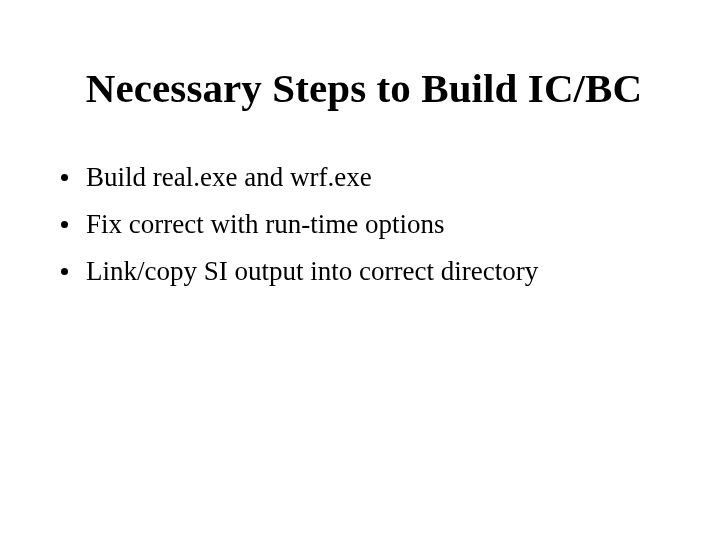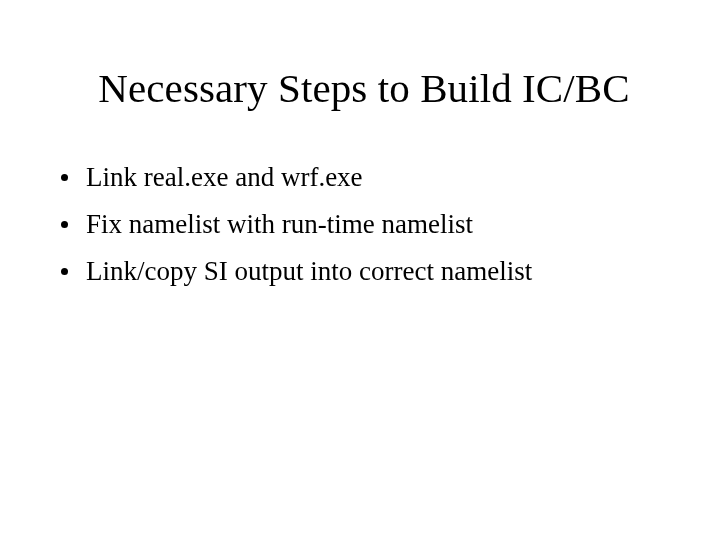--- a/index.html
+++ b/index.html
@@ -20,21 +20,21 @@
     overflow: hidden;
   }
   #slide-title {
     position: absolute;
     left: 64px;
     top: 64px;
     width: 600px;
     text-align: center;
     font-size: 41px;
     line-height: 48px;
-    font-weight: normal;
+    font-weight: bold;
     letter-spacing: 0.1px;
     color: #000000;
     white-space: nowrap;
     margin: 0;
   }
   #bullet-list {
     position: absolute;
     left: 56px;
     top: 160px;
     width: 620px;
@@ -68,29 +68,29 @@
 <body>
 
 <div id="slide">
 
   <h1 id="slide-title">Necessary Steps to Build IC/BC</h1>
 
   <ul id="bullet-list">
 
     <li class="bullet-item">
       <span class="bullet-marker"></span>
-      <span class="bullet-text">Link real.exe and wrf.exe</span>
+      <span class="bullet-text">Build real.exe and wrf.exe</span>
     </li>
 
     <li class="bullet-item">
       <span class="bullet-marker"></span>
-      <span class="bullet-text">Fix namelist with run-time namelist</span>
+      <span class="bullet-text">Fix correct with run-time options</span>
     </li>
 
     <li class="bullet-item">
       <span class="bullet-marker"></span>
-      <span class="bullet-text">Link/copy SI output into correct namelist</span>
+      <span class="bullet-text">Link/copy SI output into correct directory</span>
     </li>
 
 
   </ul>
 
 </div>
 
 </body></html>

